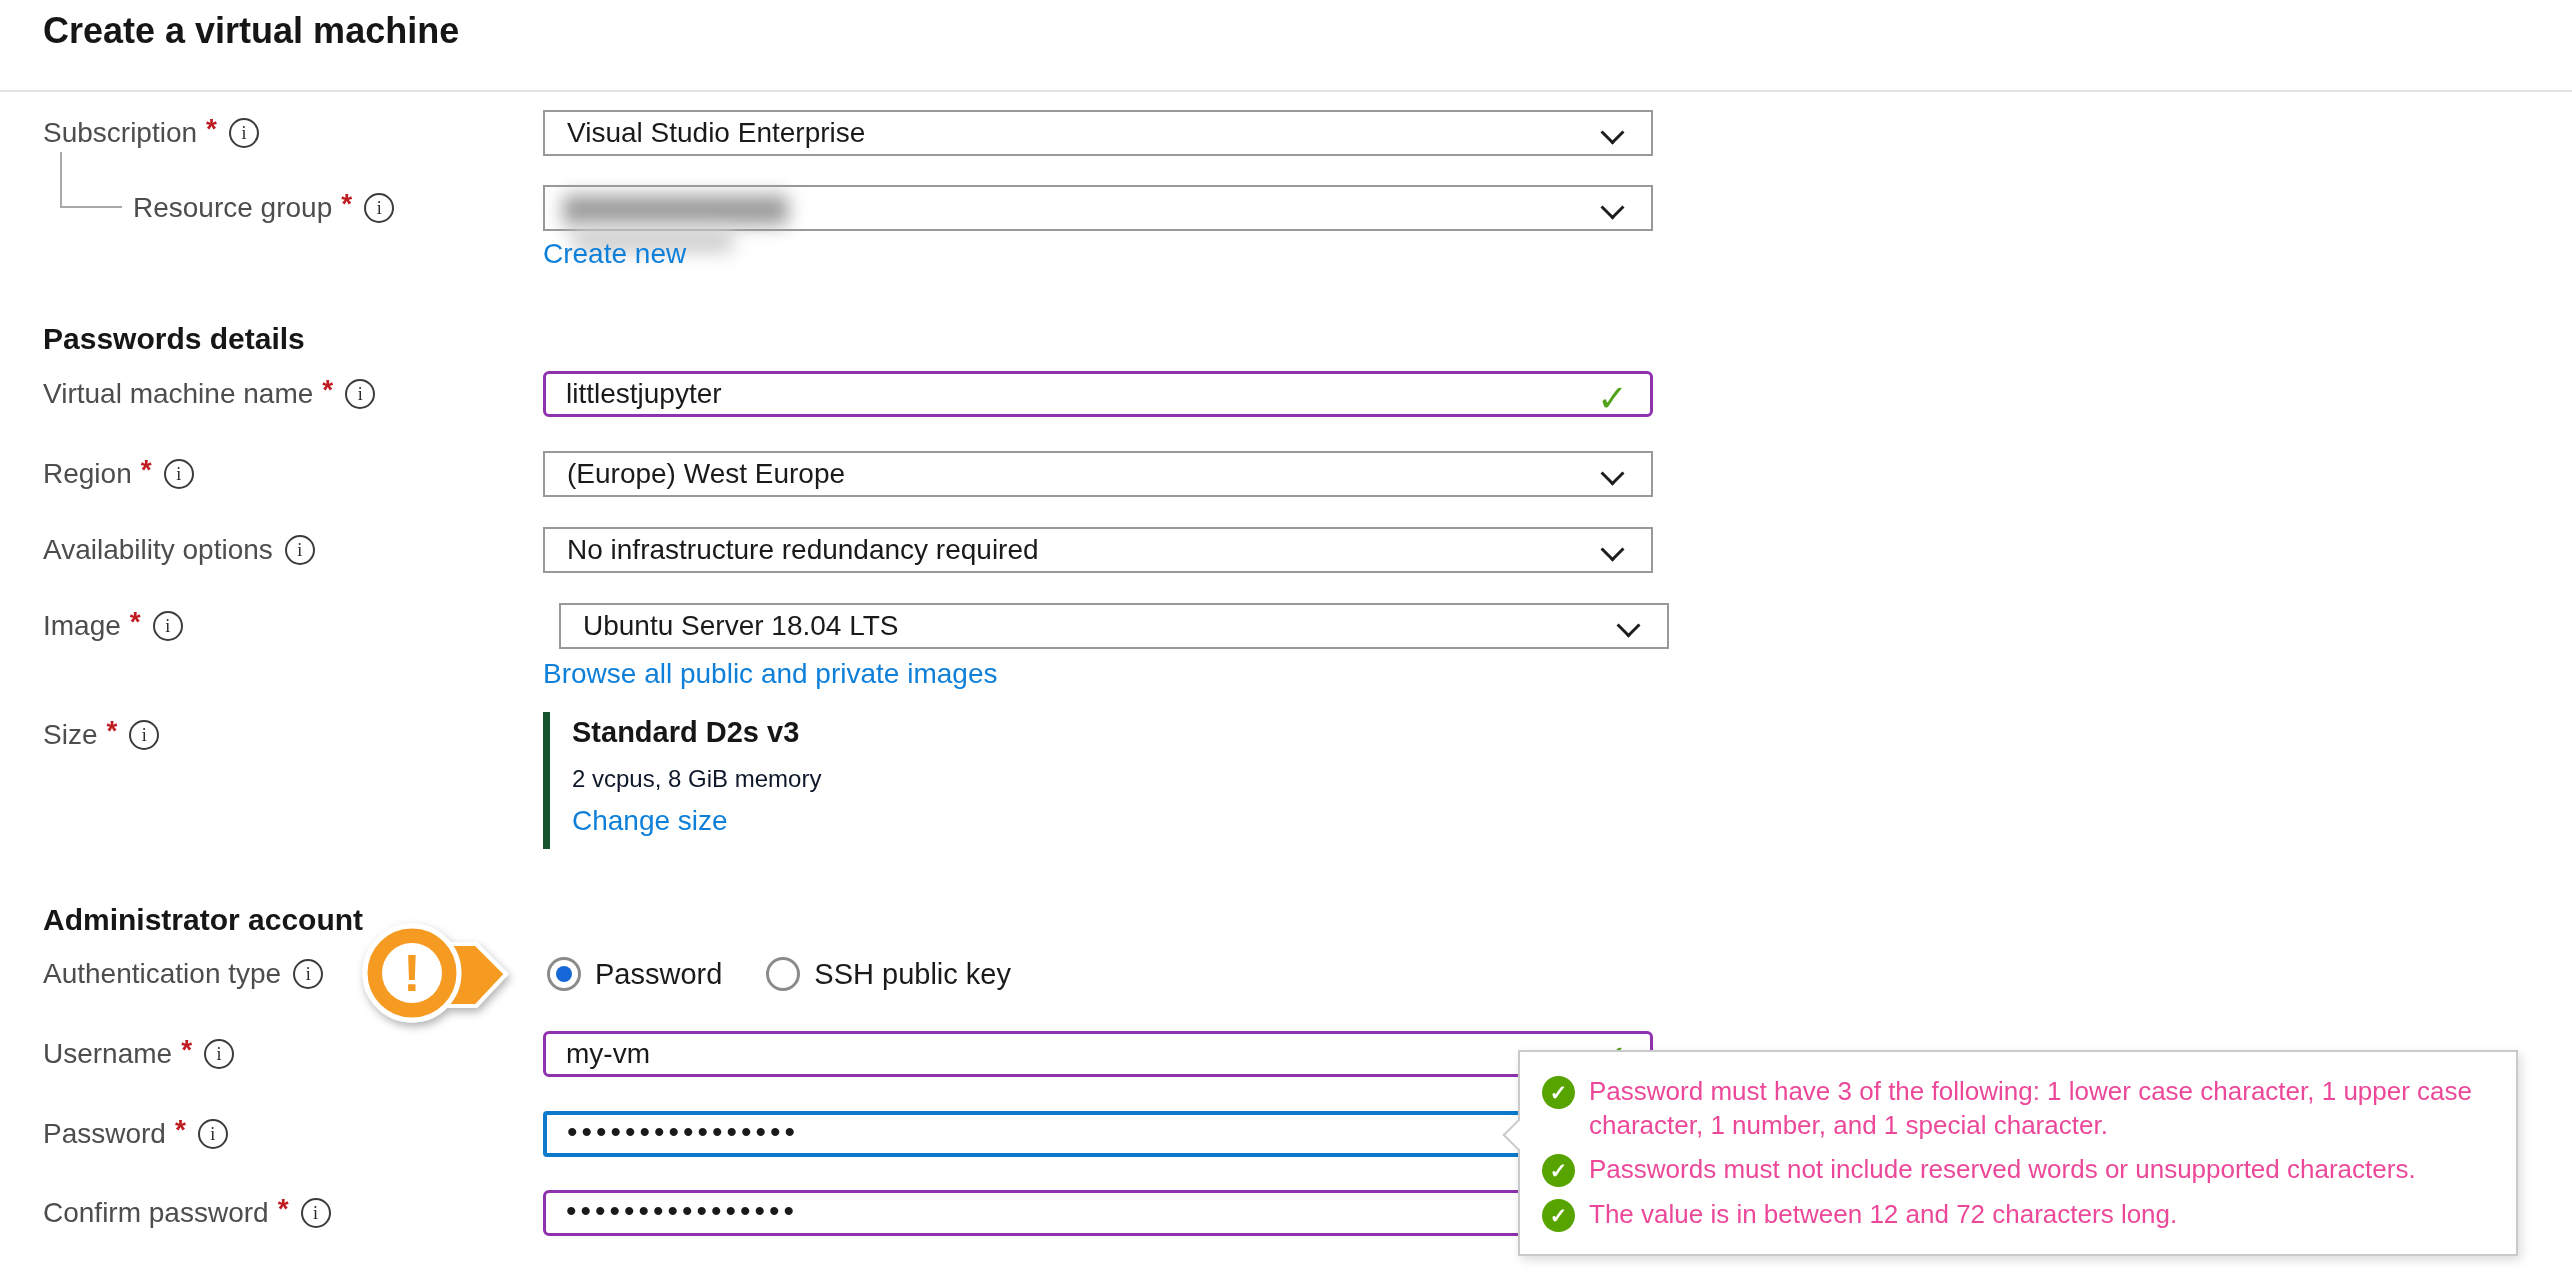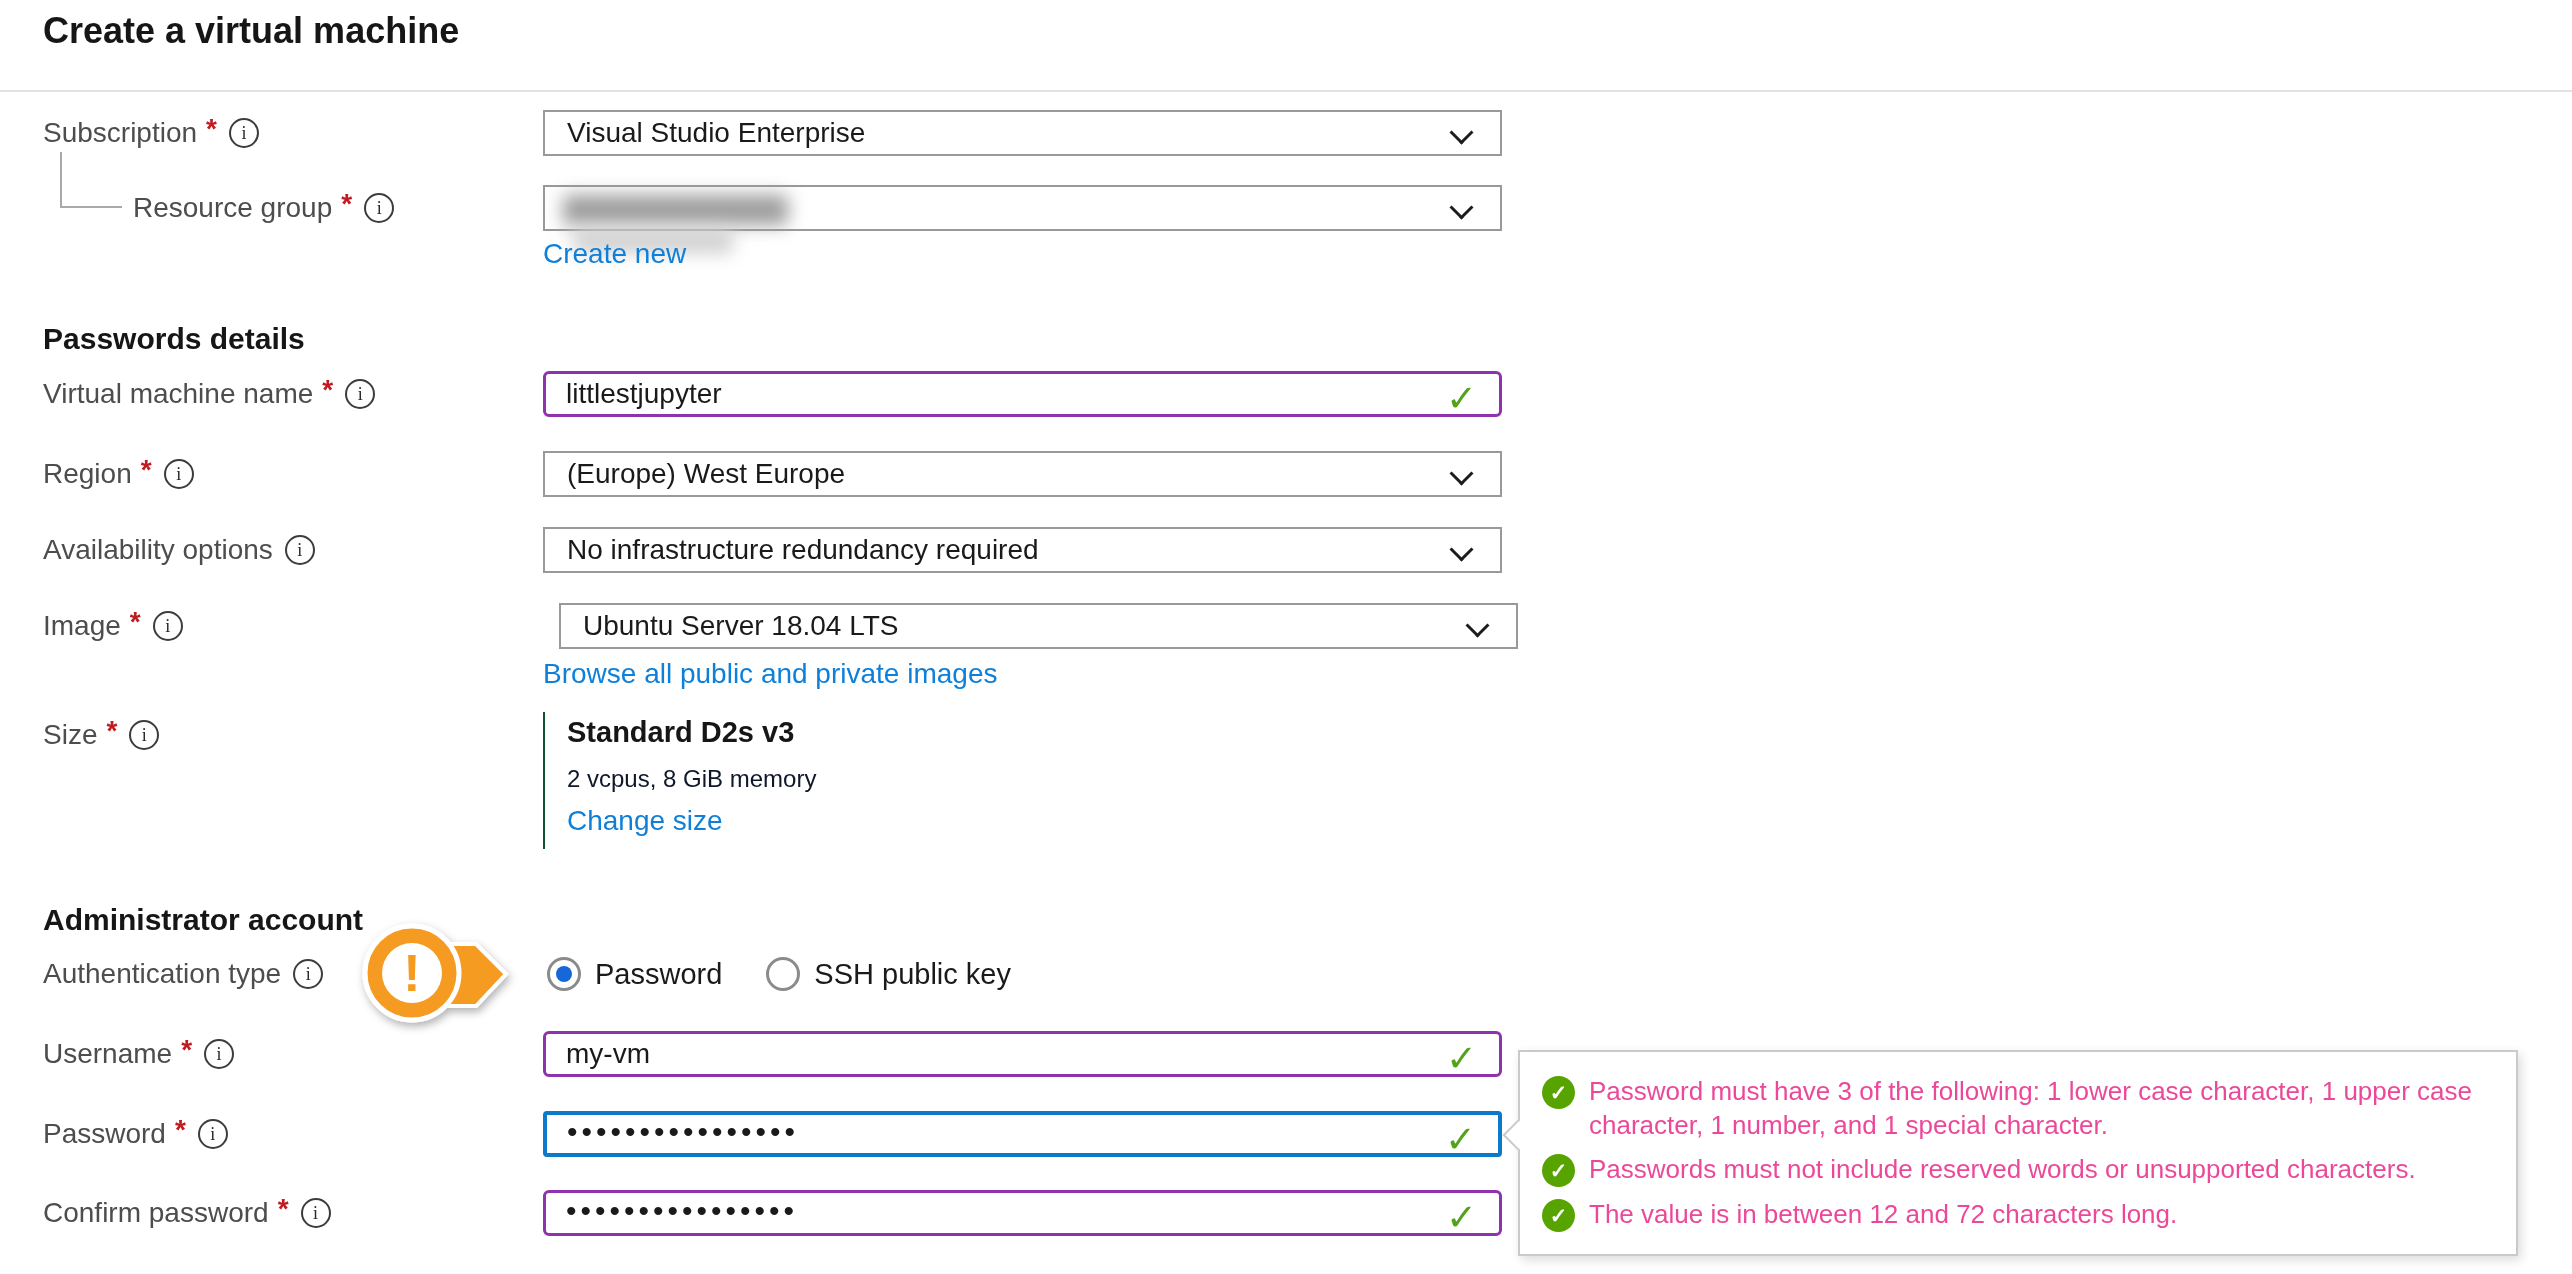--- a/index.html
+++ b/index.html
@@ -13,38 +13,38 @@
   .flabel{position:absolute;left:43px;height:46px;display:flex;align-items:center;gap:9px;
           font-size:28px;color:#4d4d4d;white-space:nowrap;}
   .req{color:#c11b22;font-weight:700;font-size:28px;transform:translateY(-4px);}
   .info{width:26px;height:26px;border:2px solid #3c3c3c;border-radius:50%;flex:none;
         display:flex;align-items:center;justify-content:center;font-size:18px;color:#2b2b2b;
         font-family:"Liberation Serif",serif;margin-left:3px;}
 
   .conn-v{position:absolute;left:60px;top:152px;width:2px;height:56px;background:#a9a9a9;}
   .conn-h{position:absolute;left:60px;top:206px;width:62px;height:2px;background:#a9a9a9;}
 
-  .ctrl{position:absolute;left:543px;width:959px;height:46px;box-sizing:border-box;
+  .ctrl{position:absolute;left:543px;width:1110px;height:46px;box-sizing:border-box;
         background:#fff;display:flex;align-items:center;font-size:28px;color:#1a1a1a;}
   .dd{border:2px solid #999;padding:0 70px 0 22px;cursor:pointer;}
   .chev{position:absolute;right:30px;top:12px;width:14px;height:14px;
         border-right:3px solid #1d1d1d;border-bottom:3px solid #1d1d1d;transform:rotate(45deg);}
   .ti{border:3px solid #8f32ad;border-radius:6px;padding:0 70px 0 20px;}
   .ti.focus{border:4px solid #0c79ca;border-radius:4px;}
   .ok{position:absolute;right:22px;top:3px;font-size:37px;color:#53a21b;}
   .masked{letter-spacing:4px;font-size:30px;transform:translateY(-2px);}
 
   .link{position:absolute;left:543px;font-size:28px;color:#0f80d9;cursor:pointer;white-space:nowrap;}
 
   .blurblob{position:absolute;left:18px;top:8px;width:225px;height:30px;background:#9d9d9d;
             border-radius:4px;filter:blur(9px);}
   .blurblob2{position:absolute;left:28px;top:42px;width:160px;height:24px;background:#cfcfcf;
              border-radius:4px;filter:blur(9px);}
 
-  .sizeblock{position:absolute;left:543px;top:712px;border-left:2px solid #14532d;
+  .sizeblock{position:absolute;left:543px;top:712px;border-left:7px solid #14532d;
              padding:4px 0 12px 22px;}
   .size-name{font-size:29px;font-weight:700;color:#161616;}
   .size-specs{font-size:24px;margin-top:16px;color:#0f172a;}
   .size-link{font-size:28px;margin-top:12px;color:#0f80d9;cursor:pointer;}
 
   .radios{position:absolute;left:547px;top:951px;height:46px;display:flex;align-items:center;gap:44px;}
   .radio-opt{display:flex;align-items:center;gap:14px;cursor:pointer;}
   .radio{width:28px;height:28px;border:3px solid #8b8b8b;border-radius:50%;flex:none;
          display:flex;align-items:center;justify-content:center;background:#fff;}
   .radio.sel::after{content:'';width:16px;height:16px;border-radius:50%;background:#1668d8;}

